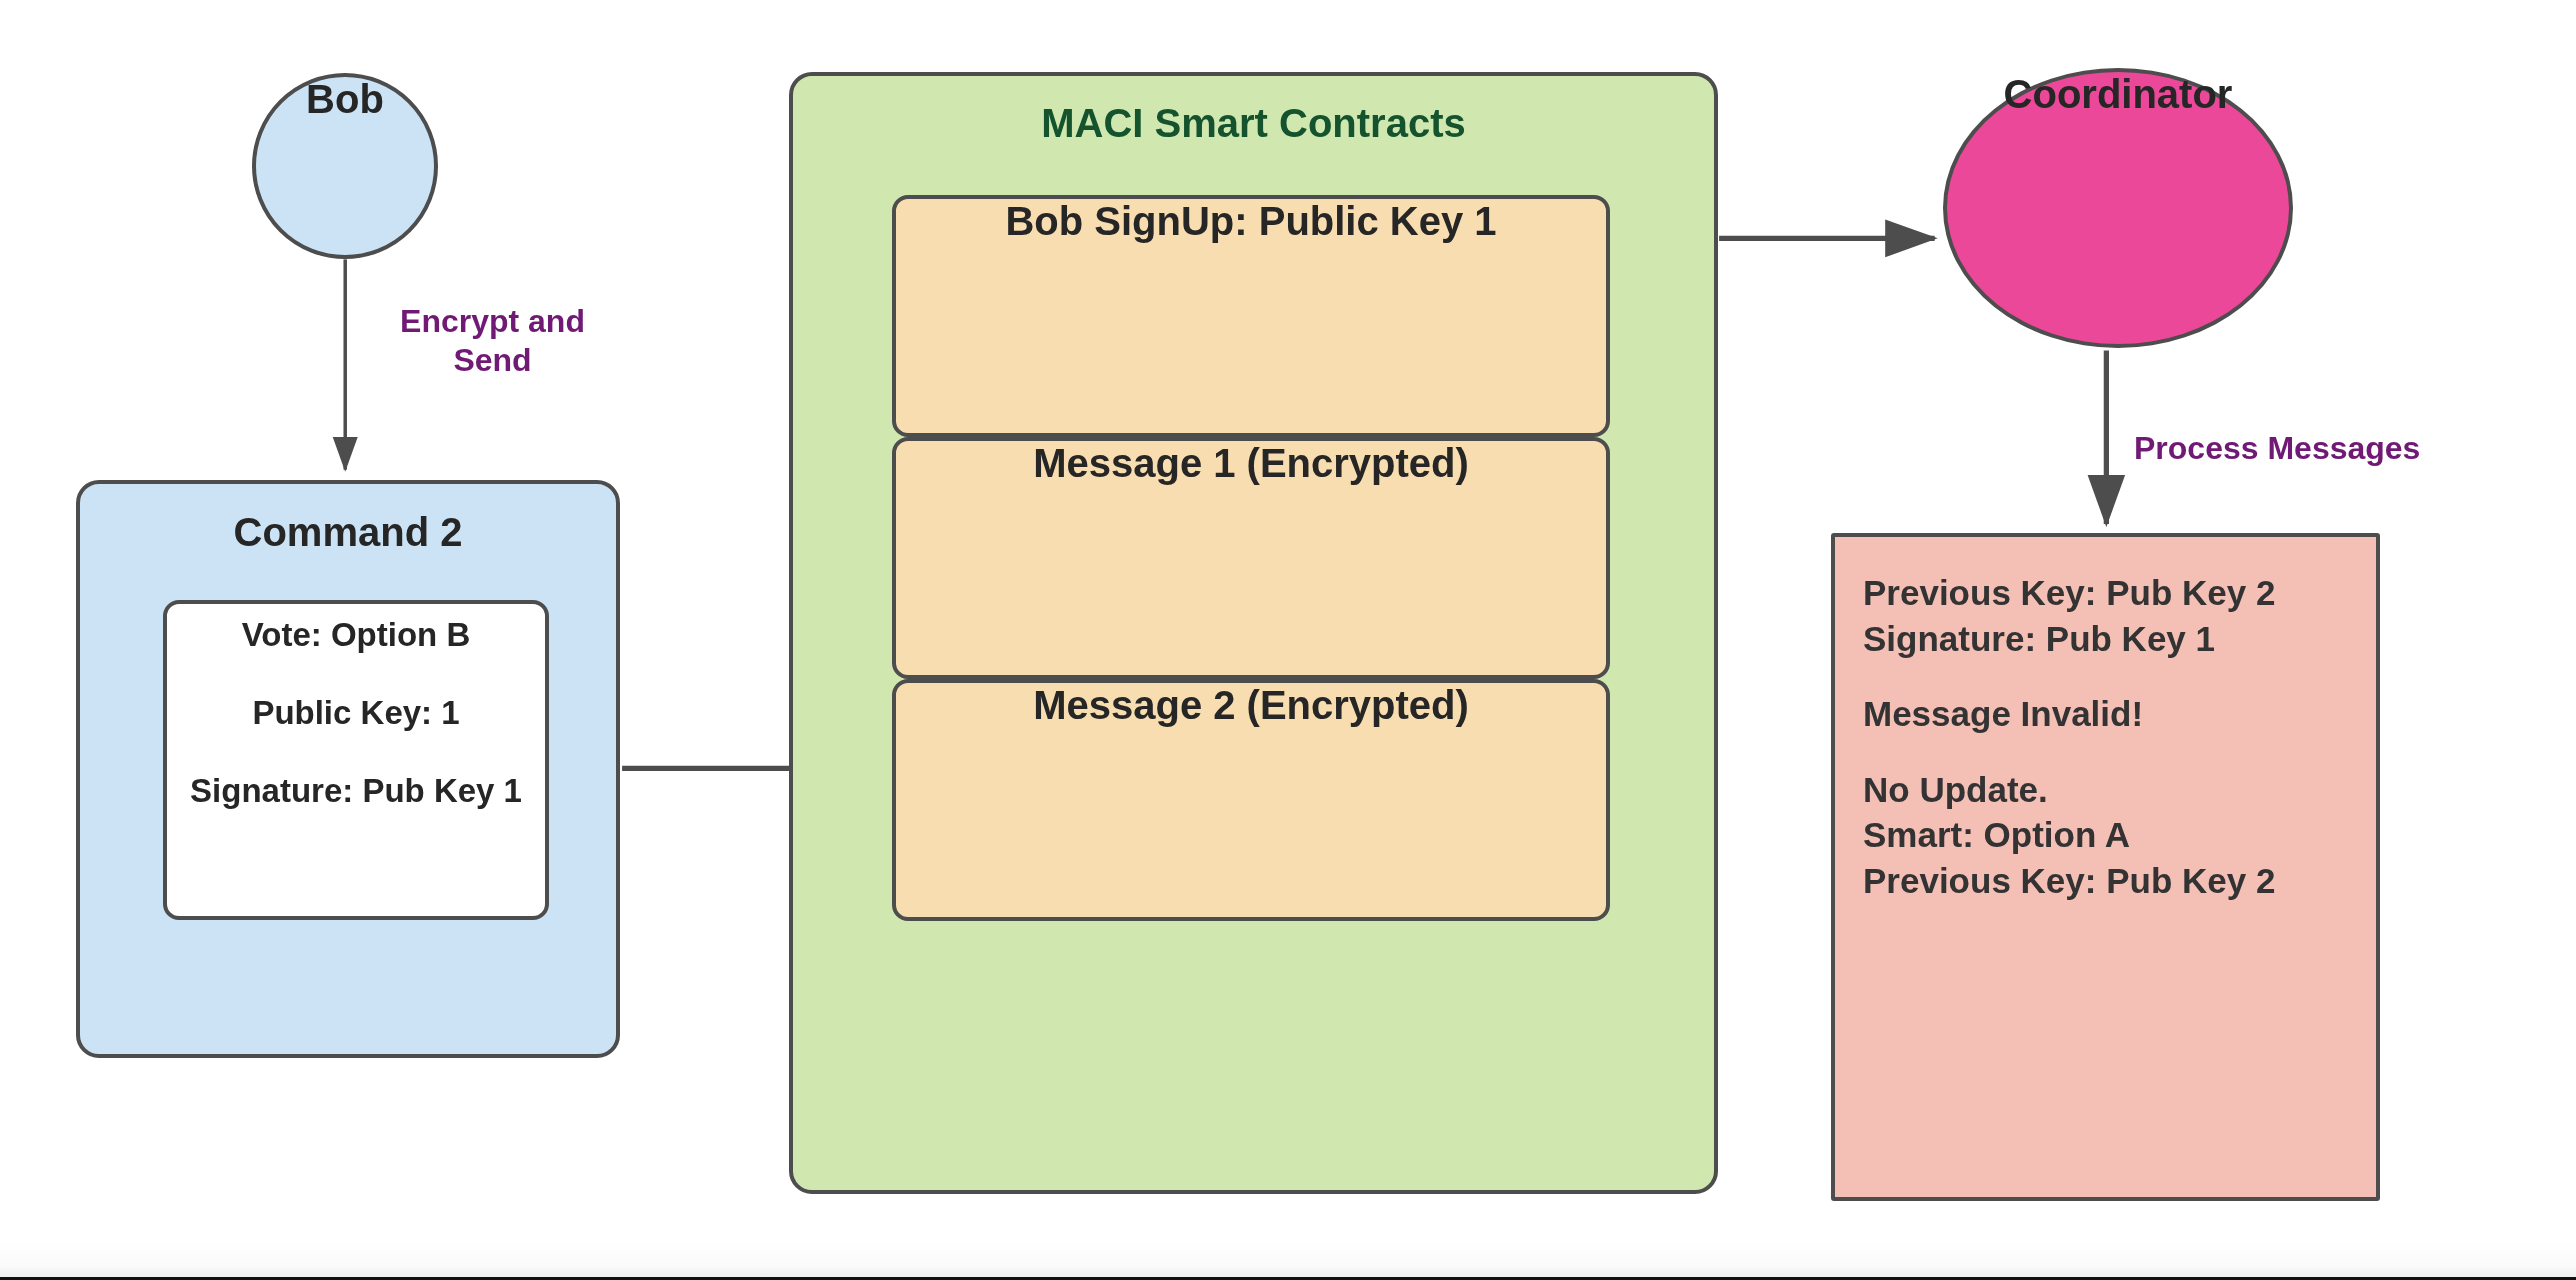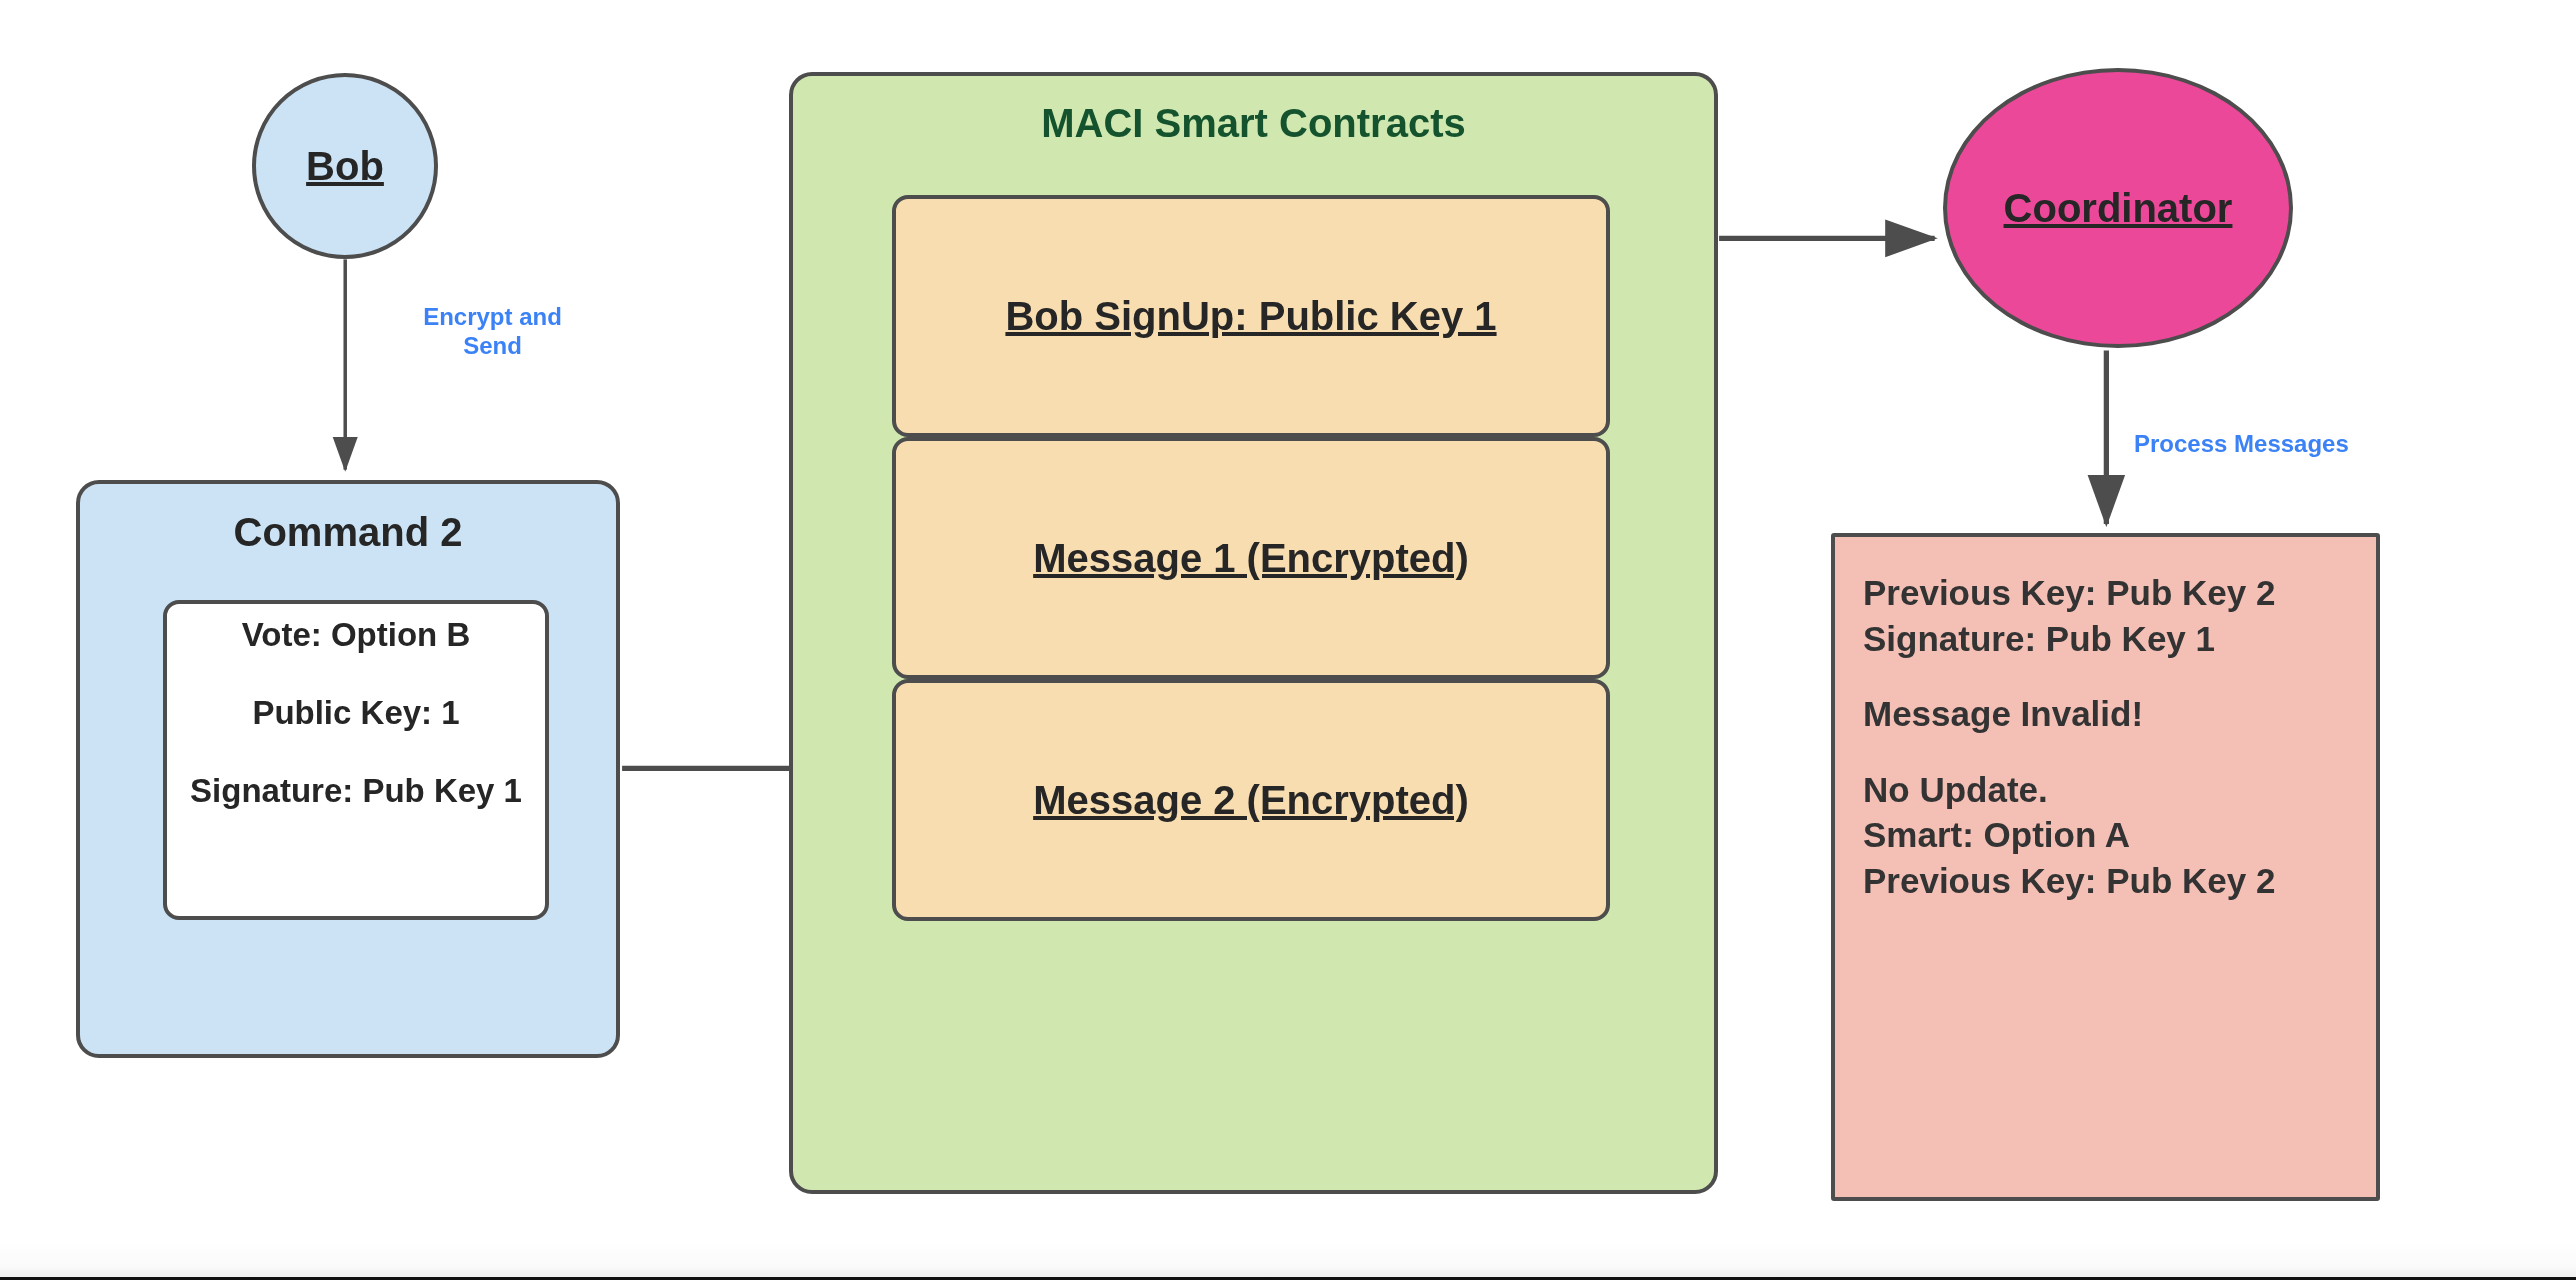--- a/index.html
+++ b/index.html
@@ -24,24 +24,22 @@
     position: absolute;
     box-sizing: border-box;
     border: 4.4px solid #4d4d4d;
     color: #262626;
     font-weight: bold;
     -webkit-font-smoothing: antialiased;
   }
   .ellipse { border-radius: 50%; }
   .center-both {
     display: flex;
-    align-items: center;
     justify-content: center;
     text-align: center;
-    text-decoration: underline;
   }
   
   #bob-node {
     left: 252px; top: 73px; width: 186px; height: 186px;
     background: #cbe3f5;
     font-size: 40px;
   }
   #coordinator-node {
     left: 1943px; top: 68px; width: 350px; height: 280px;
     background: #ec4899;
@@ -129,23 +127,23 @@
   
   .edge-svg {
     position: absolute;
     left: 0; top: 0;
     width: 2576px; height: 1281px;
     overflow: visible;
     pointer-events: none;
   }
   .edge-label {
     position: absolute;
-    font-size: 24px;
-    font-weight: bold;
-    color: #3b82f6;
+    font-size: 32px;
+    font-weight: bold;
+    color: #701a75;
     line-height: 1.22;
   }
   #label-encrypt-send {
     left: 361px; top: 302px; width: 263px;
     text-align: center;
     white-space: pre-line;
   }
   #label-process-messages {
     left: 2134px; top: 429px;
     text-align: left;

